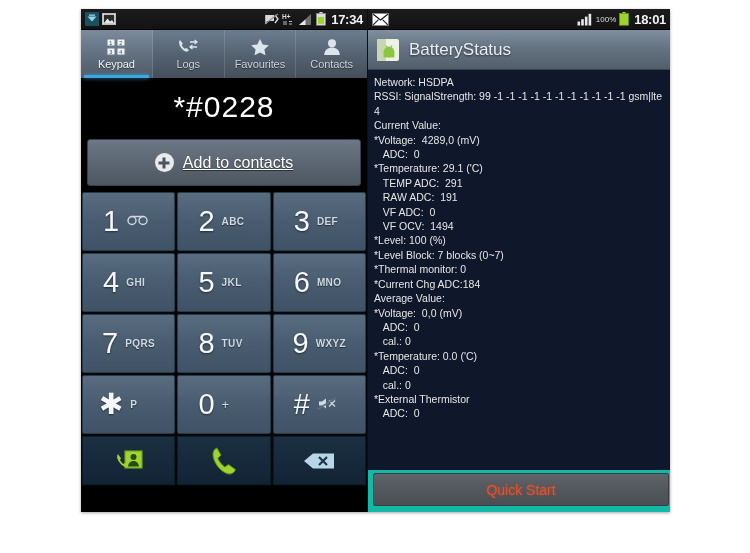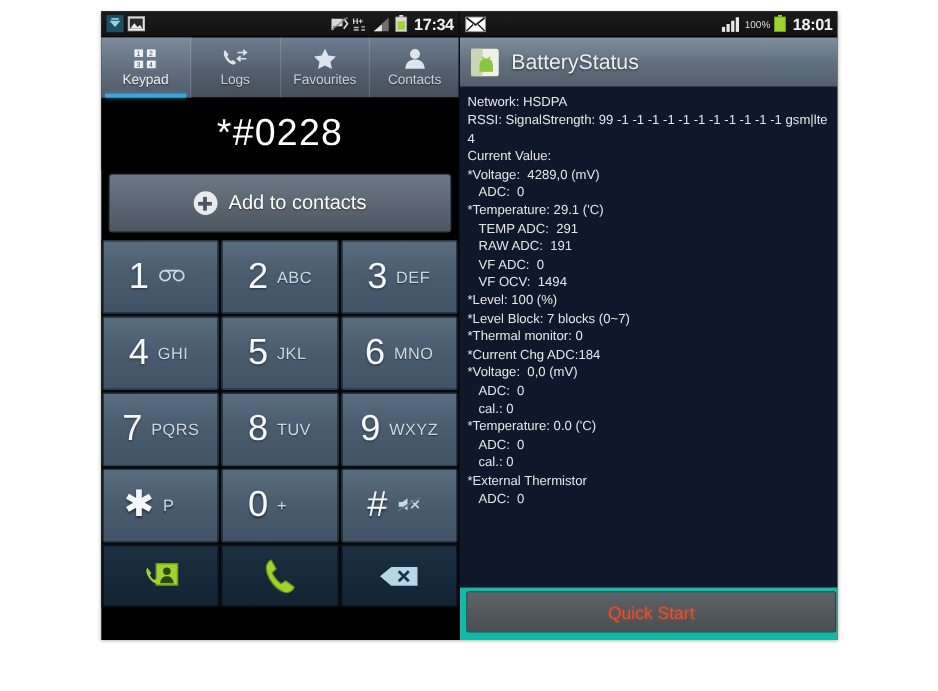--- a/index.html
+++ b/index.html
@@ -128,20 +128,21 @@
     background: #4a5460;
     left: 50%; top: 50%;
     transform: translate(-50%,-50%);
   }
   .addcontacts .plus::before { width: 11px; height: 3px; }
   .addcontacts .plus::after  { width: 3px; height: 11px; }
   .addcontacts .ac-label {
     color: #ffffff;
     font-size: 16px;
     text-shadow: 0 1px 1px rgba(0,0,0,0.5);
+    text-decoration: underline;
   }
 
   
   .keygrid {
     display: grid;
     grid-template-columns: repeat(3, 1fr);
     grid-auto-rows: 59px;
     gap: 2px;
     padding: 0 1px;
     background: #05080b;
@@ -158,22 +159,22 @@
   }
   .key .kdigit {
     color: #f4f8fb;
     font-size: 29px;
     font-weight: 300;
     text-shadow: 0 1px 2px rgba(0,0,0,0.5);
     line-height: 1;
   }
   .key .ksub {
     color: #cfd9e2;
-    font-size: 13px;
-    font-weight: normal;
+    font-size: 10px;
+    font-weight: bold;
     letter-spacing: 0.4px;
     text-shadow: 0 1px 1px rgba(0,0,0,0.5);
     min-width: 28px;
   }
   .key .ksub.sym { font-size: 13px; font-weight: normal; }
 
   
   .actionrow {
     display: grid;
     grid-template-columns: repeat(3, 1fr);
@@ -498,20 +499,21 @@
 *Temperature: 29.1 ('C)
    TEMP ADC:  291
    RAW ADC:  191
    VF ADC:  0
    VF OCV:  1494
 *Level: 100 (%)
 *Level Block: 7 blocks (0~7)
 *Thermal monitor: 0
 *Current Chg ADC:184</div>
         <span class="gap"></span>
+        <div class="info">Average Value:</div>
         <div class="info">*Voltage:  0,0 (mV)
    ADC:  0
    cal.: 0
 *Temperature: 0.0 ('C)
    ADC:  0
    cal.: 0
 *External Thermistor
    ADC:  0</div>
       </div>
 

